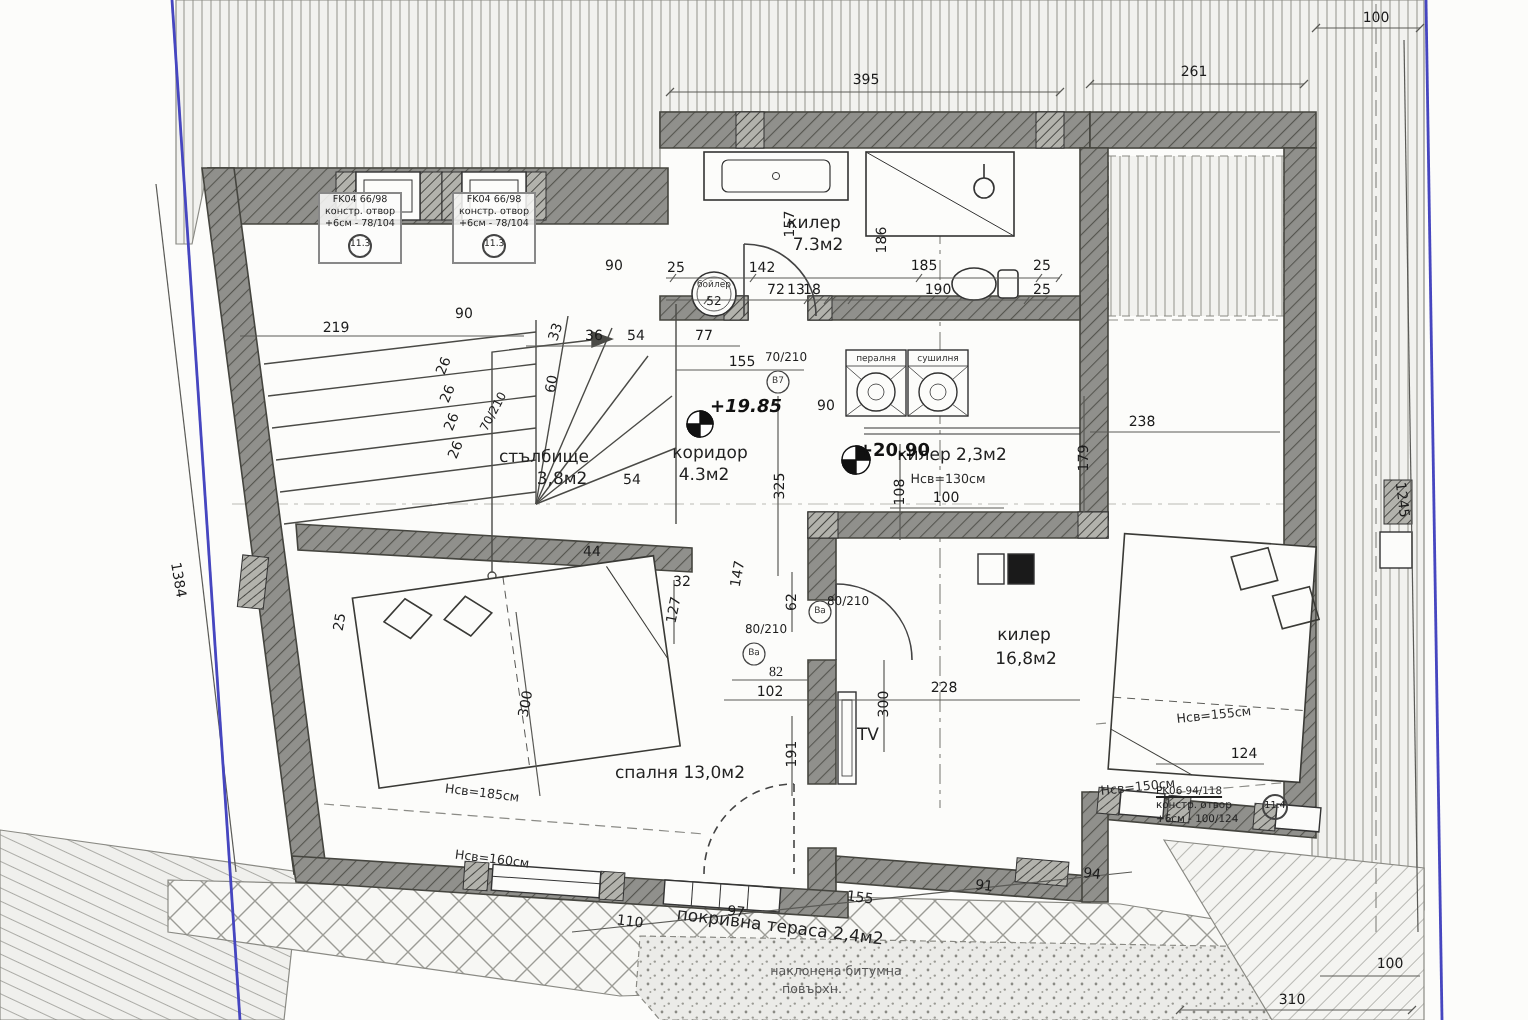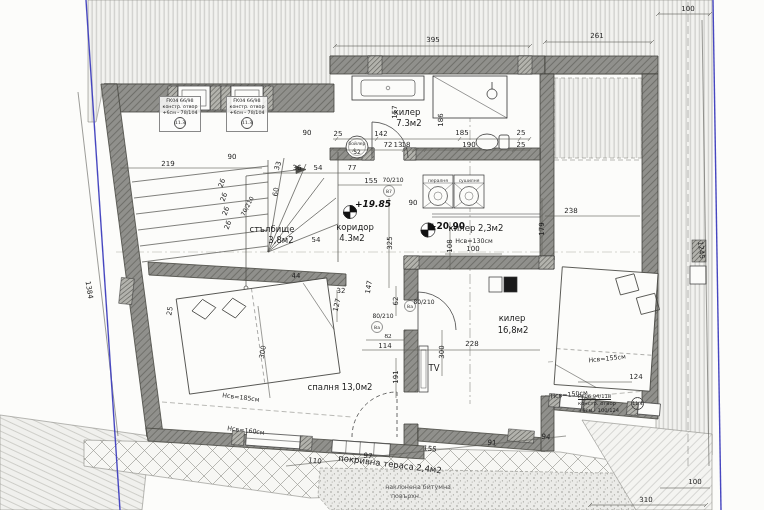--- a/index.html
+++ b/index.html
@@ -321,29 +321,29 @@
       <span class="lbl dim" style="left: 316px; top: 240px; transform: translate(-50%, -50%);">54</span>
       <span class="lbl dim" style="left: 390px; top: 243px; transform: translate(-50%, -50%) rotate(-90deg);">325</span>
       <span class="lbl dim" style="left: 369px; top: 287px; transform: translate(-50%, -50%) rotate(-80deg);">147</span>
       <span class="lbl dim" style="left: 450px; top: 246px; transform: translate(-50%, -50%) rotate(-90deg);">108</span>
       <span class="lbl dim" style="left: 473px; top: 249px; transform: translate(-50%, -50%);">100</span>
       <span class="lbl dim" style="left: 413px; top: 203px; transform: translate(-50%, -50%);">90</span>
       <span class="lbl dim" style="left: 542px; top: 229px; transform: translate(-50%, -50%) rotate(-90deg);">179</span>
       <span class="lbl dim" style="left: 571px; top: 211px; transform: translate(-50%, -50%);">238</span>
       <span class="lbl dim" style="left: 396px; top: 301px; transform: translate(-50%, -50%) rotate(-90deg);">62</span>
       <span class="lbl dim" style="left: 388px; top: 336px; transform: translate(-50%, -50%); font-family: Liberation Serif, serif;">82</span>
-      <span class="lbl dim" style="left: 385px; top: 346px; transform: translate(-50%, -50%);">114</span>
+      <span class="lbl dim" style="left: 385px; top: 346px; transform: translate(-50%, -50%);">102</span>
       <span class="lbl dim" style="left: 472px; top: 344px; transform: translate(-50%, -50%);">228</span>
       <span class="lbl dim" style="left: 442px; top: 352px; transform: translate(-50%, -50%) rotate(-90deg);">300</span>
       <span class="lbl dim" style="left: 396px; top: 377px; transform: translate(-50%, -50%) rotate(-90deg);">191</span>
       <span class="lbl dim" style="left: 263px; top: 352px; transform: translate(-50%, -50%) rotate(-80deg);">300</span>
       <span class="lbl dim" style="left: 341px; top: 291px; transform: translate(-50%, -50%);">32</span>
       <span class="lbl dim" style="left: 337px; top: 305px; transform: translate(-50%, -50%) rotate(-78deg);">127</span>
       <span class="lbl dim" style="left: 170px; top: 311px; transform: translate(-50%, -50%) rotate(-80deg);">25</span>
-      <span class="lbl dim" style="left: 636px; top: 377px; transform: translate(-50%, -50%);">124</span>
+      <span class="lbl dim" style="left: 622px; top: 377px; transform: translate(-50%, -50%);">124</span>
       <span class="lbl dim" style="left: 646px; top: 500px; transform: translate(-50%, -50%);">310</span>
       <span class="lbl dim" style="left: 695px; top: 482px; transform: translate(-50%, -50%);">100</span>
       <span class="lbl dim" style="left: 315px; top: 461px; transform: translate(-50%, -50%) rotate(7deg);">110</span>
       <span class="lbl dim" style="left: 368px; top: 456px; transform: translate(-50%, -50%) rotate(7deg);">97</span>
       <span class="lbl dim" style="left: 430px; top: 449px; transform: translate(-50%, -50%) rotate(7deg);">155</span>
       <span class="lbl dim" style="left: 492px; top: 443px; transform: translate(-50%, -50%) rotate(7deg);">91</span>
       <span class="lbl dim" style="left: 546px; top: 437px; transform: translate(-50%, -50%) rotate(7deg);">94</span>
       <span class="lbl hsv" style="left: 241px; top: 397px; transform: translate(-50%, -50%) rotate(7deg);">Hсв=185см</span>
       <span class="lbl hsv" style="left: 246px; top: 430px; transform: translate(-50%, -50%) rotate(7deg);">Hсв=160см</span>
       <span class="lbl hsv" style="left: 607px; top: 358px; transform: translate(-50%, -50%) rotate(-6deg);">Hсв=155см</span>

